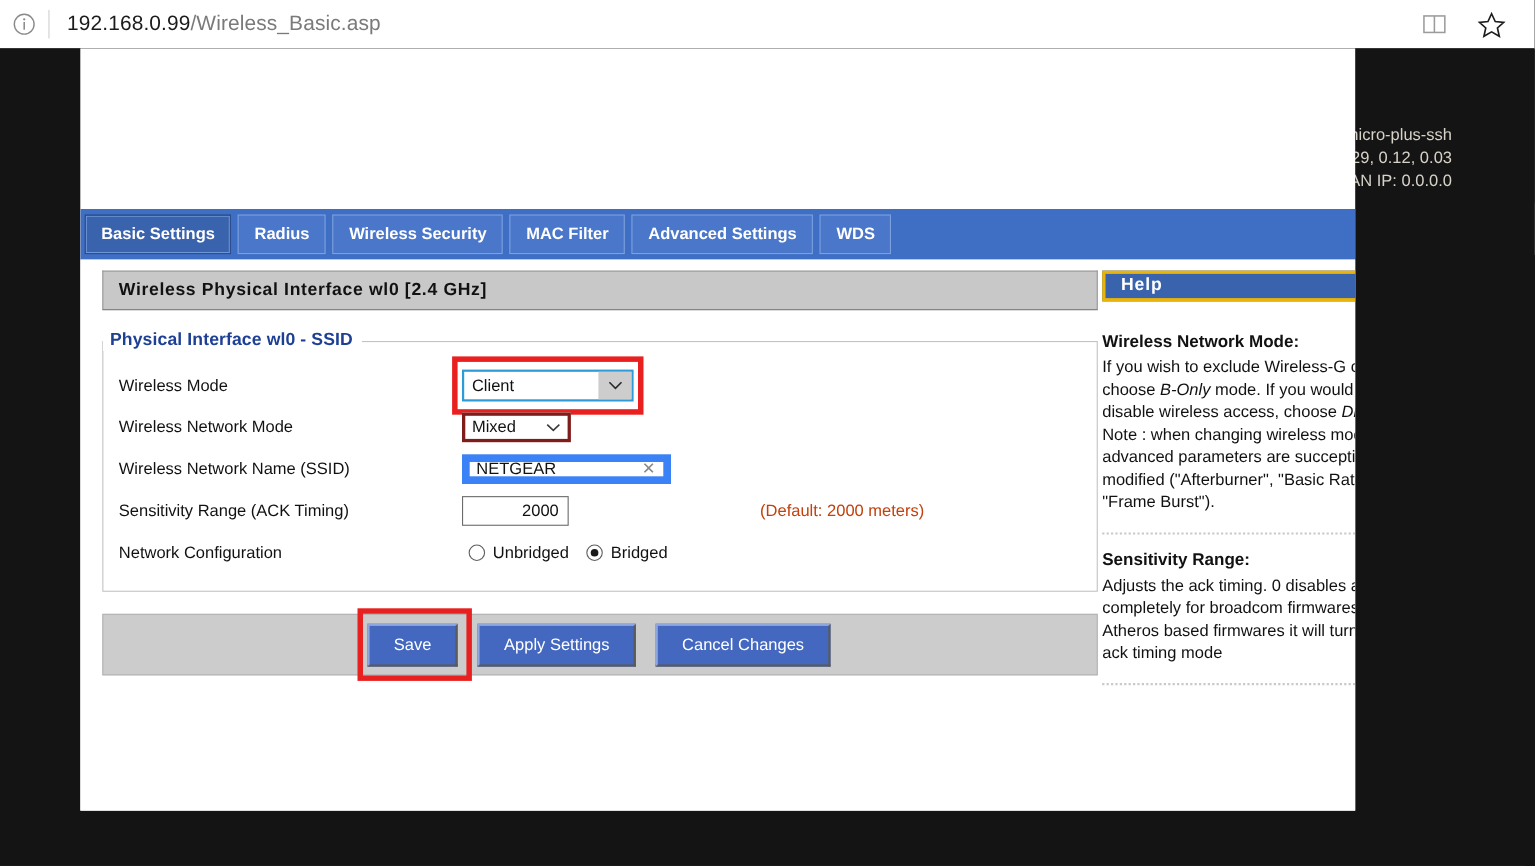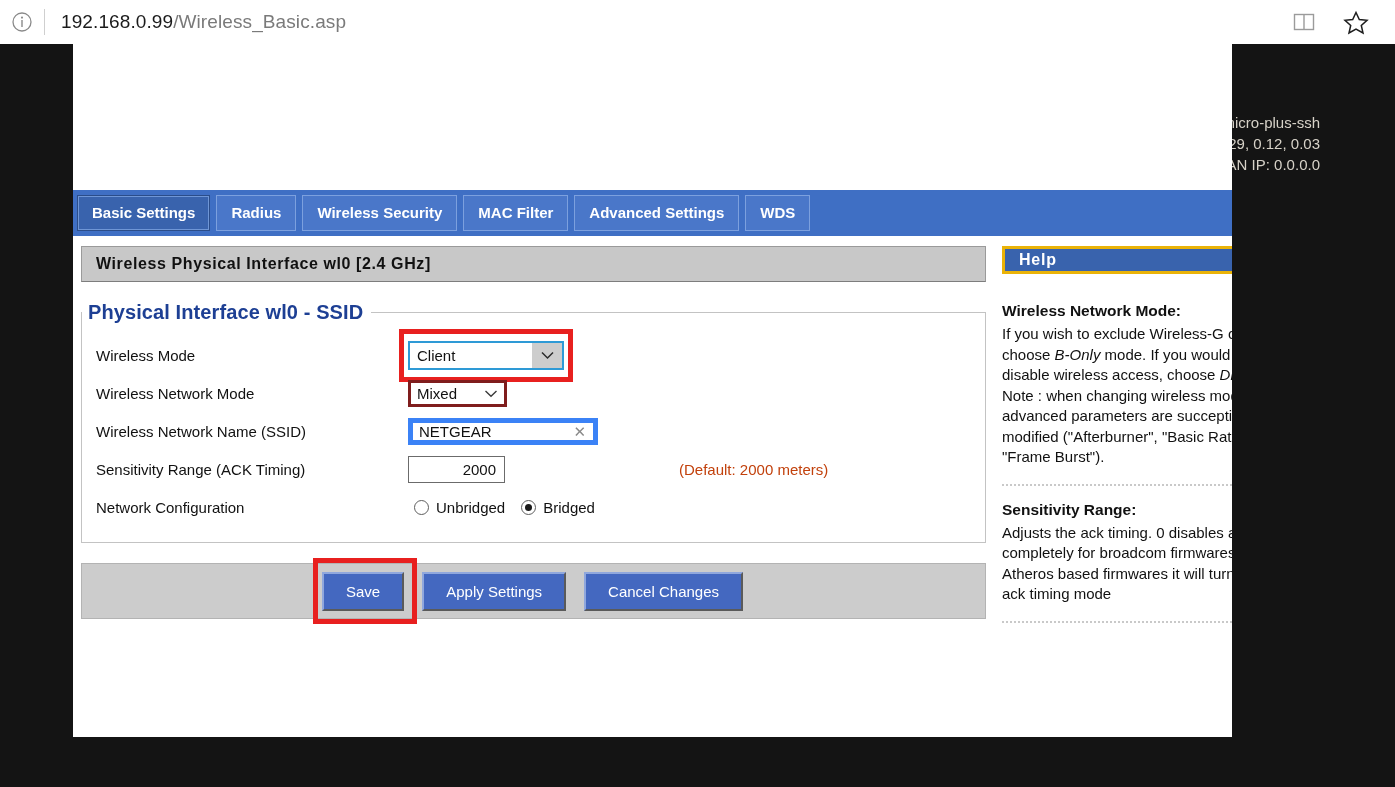--- a/index.html
+++ b/index.html
@@ -131,42 +131,42 @@
     border: 1px solid #2b4d8a;
     box-shadow: inset 0 0 0 1px #6f96d6;
   }
 
   
   .content {
     position: absolute; left: 0; top: 192px;
     width: 1243px; height: 501px;
     background: #ffffff;
   }
-  .left-col { position: absolute; left: 8px; top: 10px; width: 905px; border-radius: 14px; }
+  .left-col { position: absolute; left: 20px; top: 10px; width: 905px; border-radius: 14px; }
   .right-col { position: absolute; left: 929px; top: 10px; width: 298px; }
 
   .section-title {
     background: #c8c8c8;
     border: 1px solid #9a9a9a;
     border-bottom: 1px solid #7d7d7d;
     color: #111111;
     font-size: 16px; font-weight: bold;
     letter-spacing: 0.6px;
     padding: 7px 0 7px 14px;
     line-height: 20px;
   }
 
   fieldset.ssid-box {
     margin: 19px 0 0 0;
     padding: 12px 0 16px 0;
     border: 1px solid #c3c3c3;
     border-right: 1px solid #c3c3c3;
   }
   fieldset.ssid-box legend {
-    color: #1d3f94; font-size: 20px; font-weight: bold;
+    color: #1d3f94; font-size: 16px; font-weight: bold;
     padding: 0 8px 0 6px; letter-spacing: 0.1px;
   }
 
   .row { display: flex; align-items: center; height: 38px; padding-left: 14px; }
   .row-label {
     width: 312px; flex: none;
     font-size: 15px; color: #111111;
   }
   .row-field { display: flex; align-items: center; position: relative; }
 
@@ -191,21 +191,21 @@
     width: 99px; height: 27px;
     border: 3px solid #7f1d1d;
     background: #ffffff;
     display: flex; align-items: center; justify-content: space-between;
     box-sizing: border-box; padding: 0 6px 0 6px;
   }
   .sel-plain .val { font-size: 15px; color: #111; }
 
   .txtfield {
     width: 190px; height: 27px;
-    border: 5px solid #3b82f6;
+    border: 7px solid #3b82f6;
     background: #ffffff;
     display: flex; align-items: center; justify-content: space-between;
     box-sizing: border-box; padding: 0 7px 0 6px;
   }
   .txtfield .val { font-size: 15px; color: #111; }
   .txtfield .clearx { font-size: 15px; color: #8a8a8a; cursor: pointer; line-height: 15px; }
 
   .numfield {
     width: 97px; height: 27px;
     border: 1px solid #6b6b6b;

